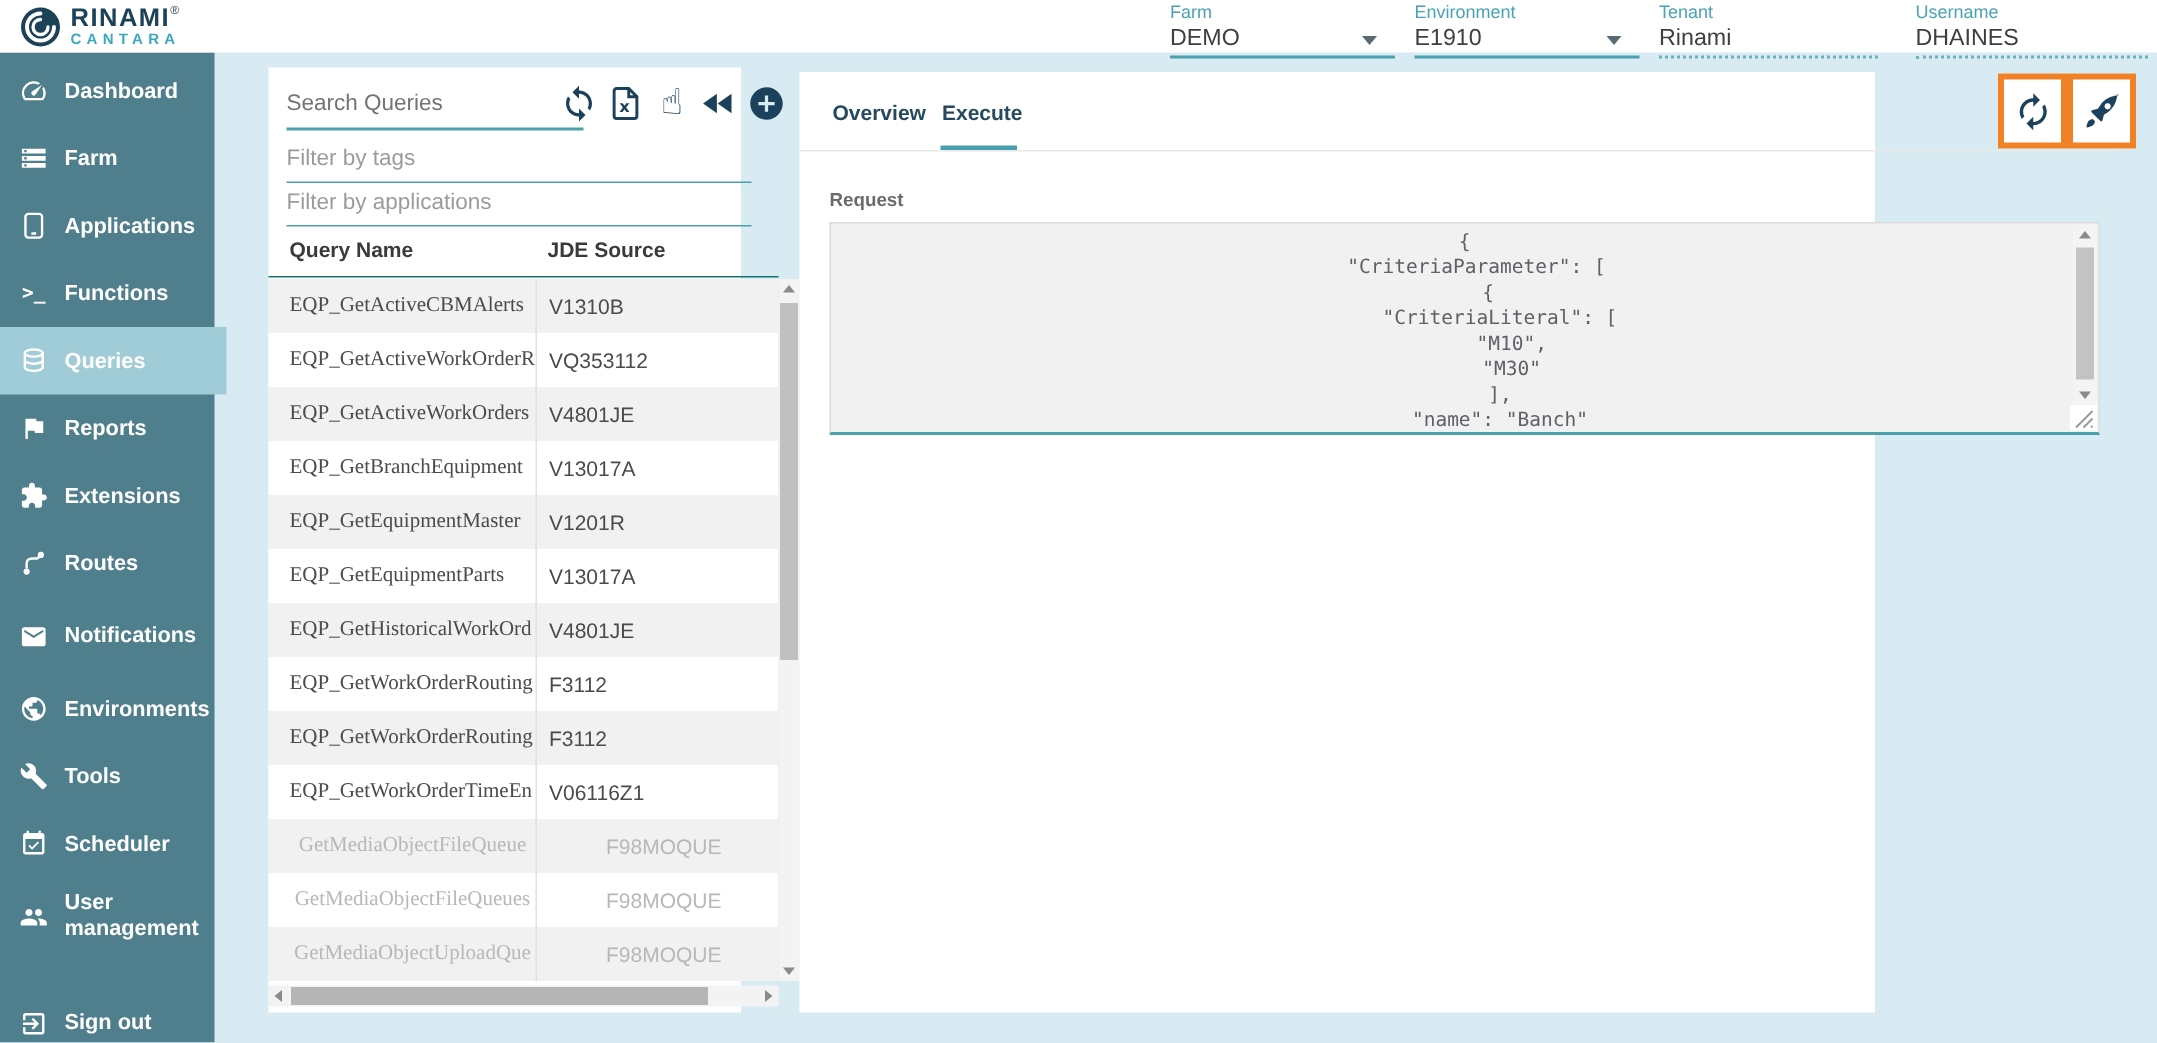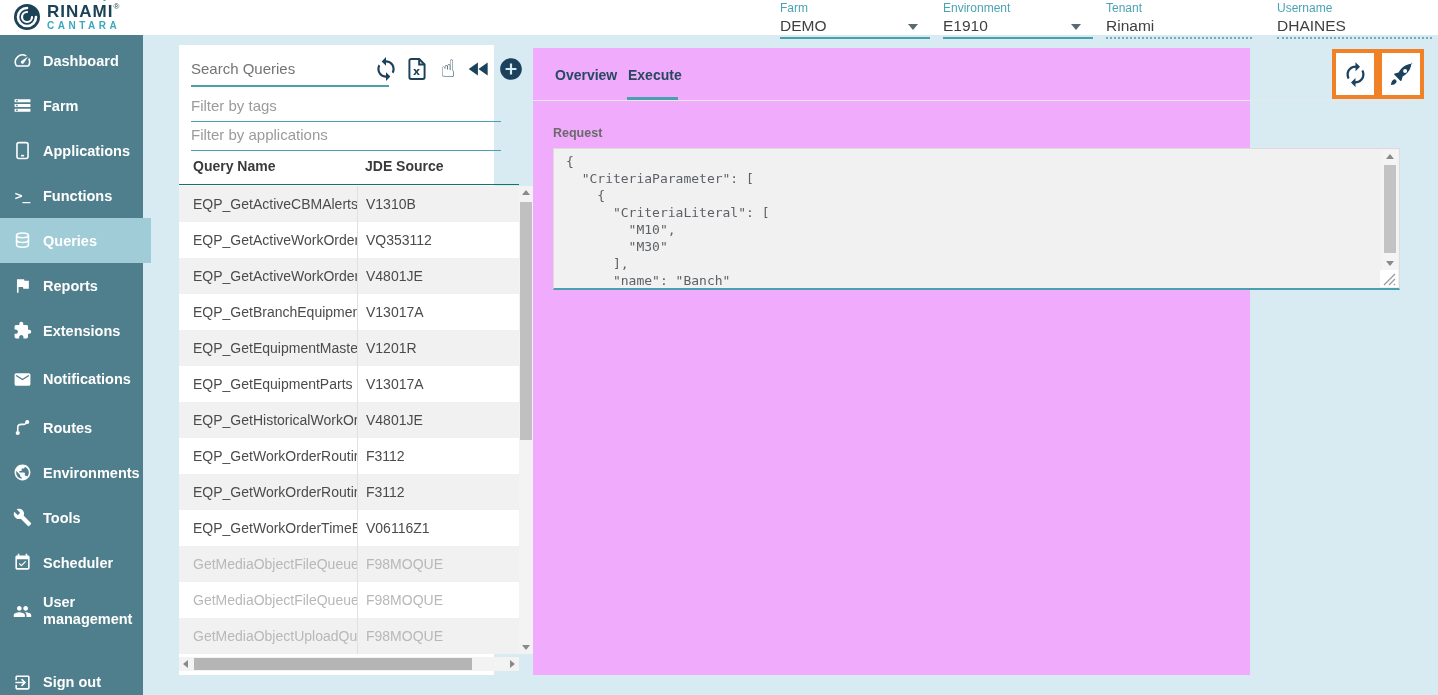--- a/index.html
+++ b/index.html
@@ -60,37 +60,37 @@
   .q-toolbar svg { width:26px; height:26px; }
   .hand { font-family:"DejaVu Sans", sans-serif; font-size:24px; color:#1b415c; line-height:1; }
 
   .thead { position:absolute; left:0; top:104px; width:340px; height:36px; border-bottom:1px solid #0f766e; }
   .th { position:absolute; top:9px; font-size:14px; font-weight:bold; color:#3a3a3a; }
   .th1 { left:14px; } .th2 { left:186px; }
 
   .tbody { position:absolute; left:0; top:141px; width:340px; height:468px; overflow:hidden; }
   .row { height:36px; display:flex; font-size:14px; color:#4b4b4b; background:#ffffff; cursor:pointer; }
   .row:nth-child(odd) { background:#f1f1f1; }
-  .row.muted { color:#b8b8b8; }
-  .cell-name { width:179px; padding-left:14px; line-height:36px; white-space:nowrap; overflow:hidden; border-right:1px solid #e0e0e0; }
+  .row.muted { color:#b8b8b8;text-align:center; }
+  .cell-name { width:179px; padding-left:14px; line-height:36px; white-space:nowrap; overflow:hidden; border-right:1px solid #e0e0e0;font-family:Liberation Serif, serif; }
   .cell-src  { flex:1; padding-left:8px; line-height:36px; white-space:nowrap; overflow:hidden; }
 
   
   .vscroll { position:absolute; left:340px; top:141px; width:14px; height:468px; background:#f3f3f3; }
   .vscroll .thumb { position:absolute; left:1px; top:16px; width:12px; height:238px; background:#c0c0c0; }
   .hscroll { position:absolute; left:0; top:612px; width:340px; height:14px; background:#f3f3f3; }
   .hscroll .thumb { position:absolute; left:15px; top:1px; width:278px; height:12px; background:#b5b5b5; }
   .arr { position:absolute; width:0; height:0; }
   .arr.up    { left:3px; top:4px;    border-left:4px solid transparent; border-right:4px solid transparent; border-bottom:5px solid #8a8a8a; }
   .arr.down  { left:3px; bottom:4px; border-left:4px solid transparent; border-right:4px solid transparent; border-top:5px solid #8a8a8a; }
   .arr.left  { left:4px; top:3px;    border-top:4px solid transparent; border-bottom:4px solid transparent; border-right:5px solid #8a8a8a; }
   .arr.right { right:4px; top:3px;   border-top:4px solid transparent; border-bottom:4px solid transparent; border-left:5px solid #8a8a8a; }
 
   
-  .right-panel { position:absolute; left:533px; top:48px; width:717px; height:627px; background:#f0abfc; z-index:1; }
+  .right-panel { position:absolute; left:533px; top:48px; width:717px; height:627px; background:#ffffff; z-index:1;text-align:center; }
   .tab { position:absolute; top:19px; font-size:14px; font-weight:bold; color:#25495e; cursor:pointer; }
   .tab-overview { left:22px; } .tab-execute { left:95px; }
   .tab-underline { position:absolute; left:94px; top:49px; width:51px; height:3px; background:#4aa0ae; }
   .tabs-divider { position:absolute; left:0; top:52px; width:879px; height:1px; background:#e8e8e8; }
 
   .action-box { position:absolute; top:1px; width:46px; height:50px; border:4px solid #f08126; background:#ffffff;
       display:flex; align-items:center; justify-content:center; cursor:pointer; }
   .ab1 { left:799px; } .ab2 { left:845px; }
   .action-box svg { width:27px; height:27px; }
 
@@ -195,37 +195,37 @@
       <span class="nav-label">Reports</span>
     </div>
     <div class="nav-item">
       <span class="ic">
         <svg viewBox="0 0 24 24">
           <path fill="#fff" d="M20.5 11H19V7c0-1.1-.9-2-2-2h-4V3.5C13 2.12 11.88 1 10.5 1S8 2.12 8 3.5V5H4c-1.1 0-1.99.9-1.99 2v3.8H3.5c1.49 0 2.7 1.21 2.7 2.7s-1.21 2.7-2.7 2.7H2V20c0 1.1.9 2 2 2h3.8v-1.5c0-1.49 1.21-2.7 2.7-2.7 1.49 0 2.7 1.21 2.7 2.7V22H17c1.1 0 2-.9 2-2v-4h1.5c1.38 0 2.5-1.12 2.5-2.5S21.88 11 20.5 11z"></path>
         </svg>
       </span>
       <span class="nav-label">Extensions</span>
     </div>
-    <div class="nav-item two-line">
-      <span class="ic">
-        <svg viewBox="0 0 24 24">
-          <path fill="#fff" d="M20 4H4c-1.1 0-1.99.9-1.99 2L2 18c0 1.1.9 2 2 2h16c1.1 0 2-.9 2-2V6c0-1.1-.9-2-2-2zm0 4l-8 5-8-5V6l8 5 8-5v2z"></path>
-        </svg>
-      </span>
-      <span class="nav-label">Notifications</span>
-    </div>
     <div class="nav-item">
       <span class="ic">
         <svg viewBox="0 0 24 24">
           <circle cx="6" cy="19" r="2.6" fill="#fff"></circle>
           <circle cx="18" cy="5" r="2.6" fill="#fff"></circle>
           <path d="M6 16.5V12c0-2.5 2-4 4.5-4H14c1.6 0 2.6-1 2.6-2.5" fill="none" stroke="#fff" stroke-width="2"></path>
         </svg>
       </span>
       <span class="nav-label">Routes</span>
+    </div>
+    <div class="nav-item two-line">
+      <span class="ic">
+        <svg viewBox="0 0 24 24">
+          <path fill="#fff" d="M20 4H4c-1.1 0-1.99.9-1.99 2L2 18c0 1.1.9 2 2 2h16c1.1 0 2-.9 2-2V6c0-1.1-.9-2-2-2zm0 4l-8 5-8-5V6l8 5 8-5v2z"></path>
+        </svg>
+      </span>
+      <span class="nav-label">Notifications</span>
     </div>
     <div class="nav-item">
       <span class="ic">
         <svg viewBox="0 0 24 24">
           <path fill="#fff" d="M12 2C6.48 2 2 6.48 2 12s4.48 10 10 10 10-4.48 10-10S17.52 2 12 2zm-1 17.93c-3.95-.49-7-3.85-7-7.93 0-.62.08-1.21.21-1.79L9 15v1c0 1.1.9 2 2 2v1.93zm6.9-2.54c-.26-.81-1-1.39-1.9-1.39h-1v-3c0-.55-.45-1-1-1H8v-2h2c.55 0 1-.45 1-1V7h2c1.1 0 2-.9 2-2v-.41c2.93 1.19 5 4.06 5 7.41 0 2.08-.8 3.97-2.1 5.39z"></path>
         </svg>
       </span>
       <span class="nav-label">Environments</span>
     </div>
     <div class="nav-item">

